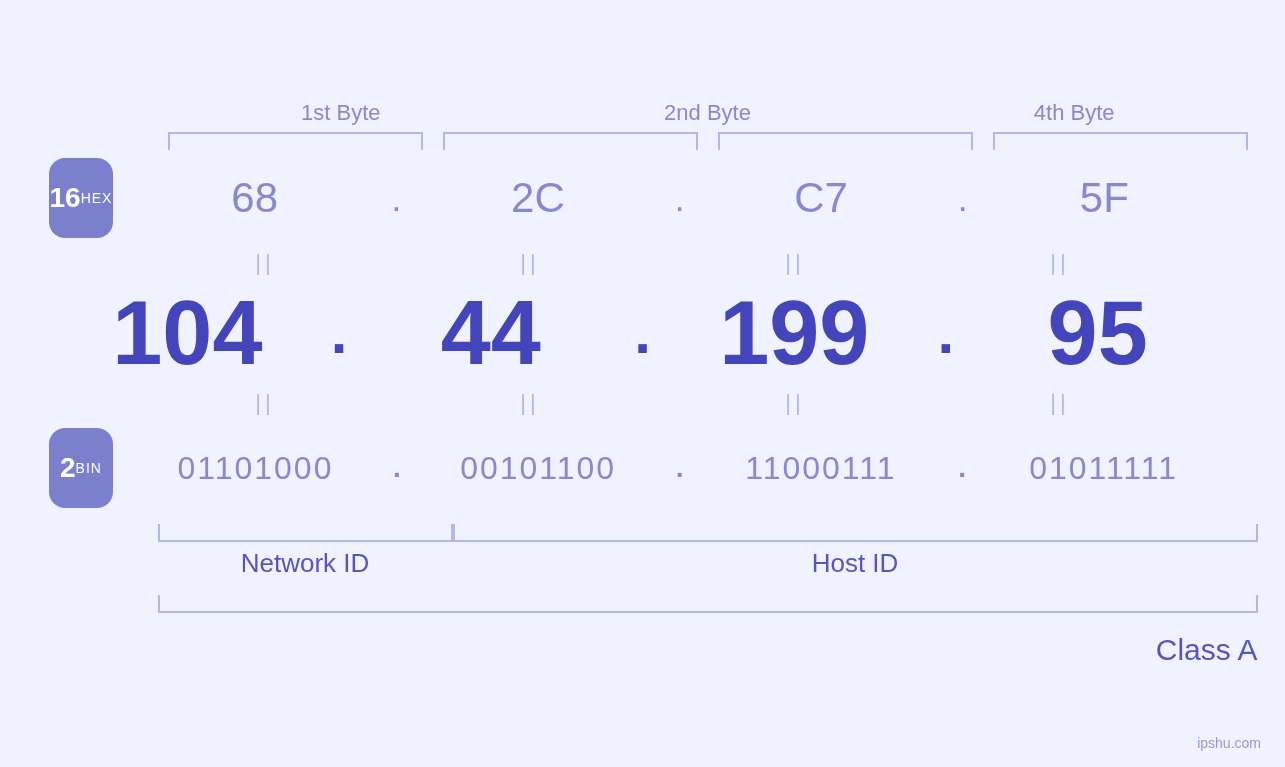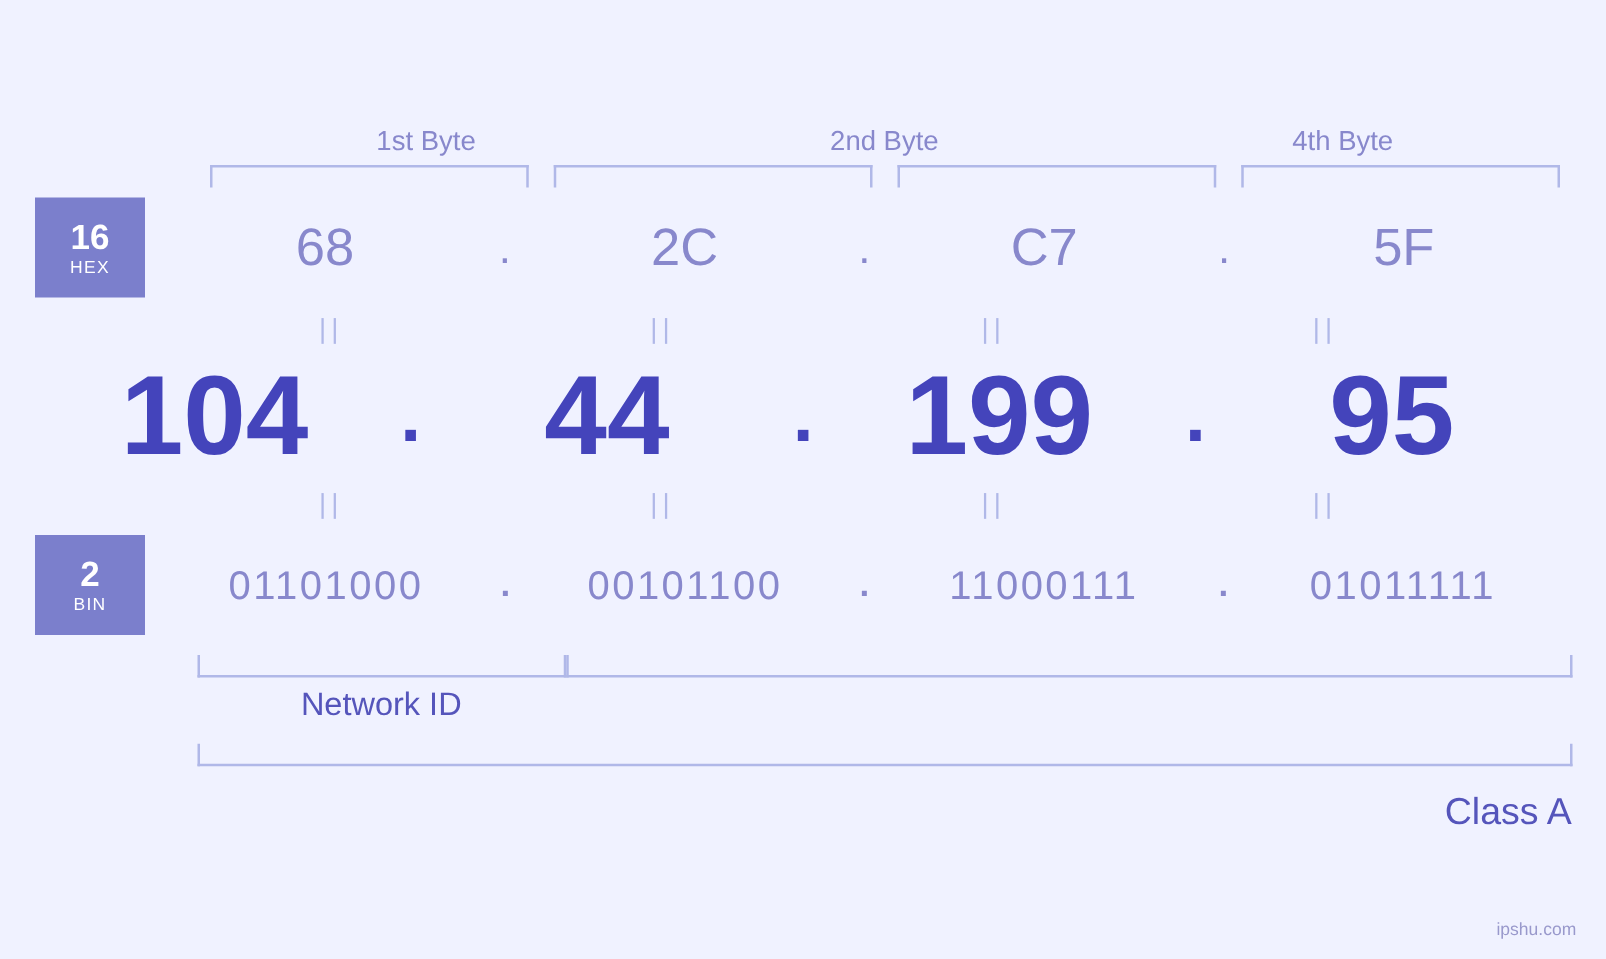--- a/index.html
+++ b/index.html
@@ -13,21 +13,21 @@
       position: relative;
     }
 
     .main-container {
       width: 100%;
       height: 100%;
       display: flex;
       flex-direction: column;
       align-items: center;
       justify-content: center;
-      padding: 20px 28px;
+      padding: 20px 49px;
     }
 
     
     .byte-headers {
       display: flex;
       width: 1100px;
       margin-left: 130px;
       margin-bottom: 0px;
     }
 
@@ -58,26 +58,26 @@
 
     
     .base-row {
       display: flex;
       align-items: center;
       width: 100%;
       margin: 8px 0;
     }
 
     .badge {
-      width: 88px;
+      width: 64px;
       height: 80px;
       background: #7b7fcc;
-      border-radius: 0;
-      display: flex;
-      flex-direction: column;
+      border-radius: 16px;
+      display: flex;
+      flex-direction: row;
       align-items: center;
       justify-content: center;
       flex-shrink: 0;
       margin-right: 10px;
     }
 
     .badge-num {
       color: white;
       font-size: 28px;
       font-weight: bold;
@@ -350,20 +350,21 @@
     </div>
   </div>
 
   <div class="bottom-section">
     <div class="bottom-brackets-row">
       <div class="net-bracket"></div>
       <div class="host-bracket"></div>
     </div>
     <div class="bottom-labels-row">
       <div class="network-id-label">Network ID</div>
+      <div class="host-id-label">Host ID</div>
     </div>
   </div>
 
   <div class="class-section">
     <div class="class-bracket"></div>
     <div class="class-label">Class A</div>
   </div>
 
 </div>
 

